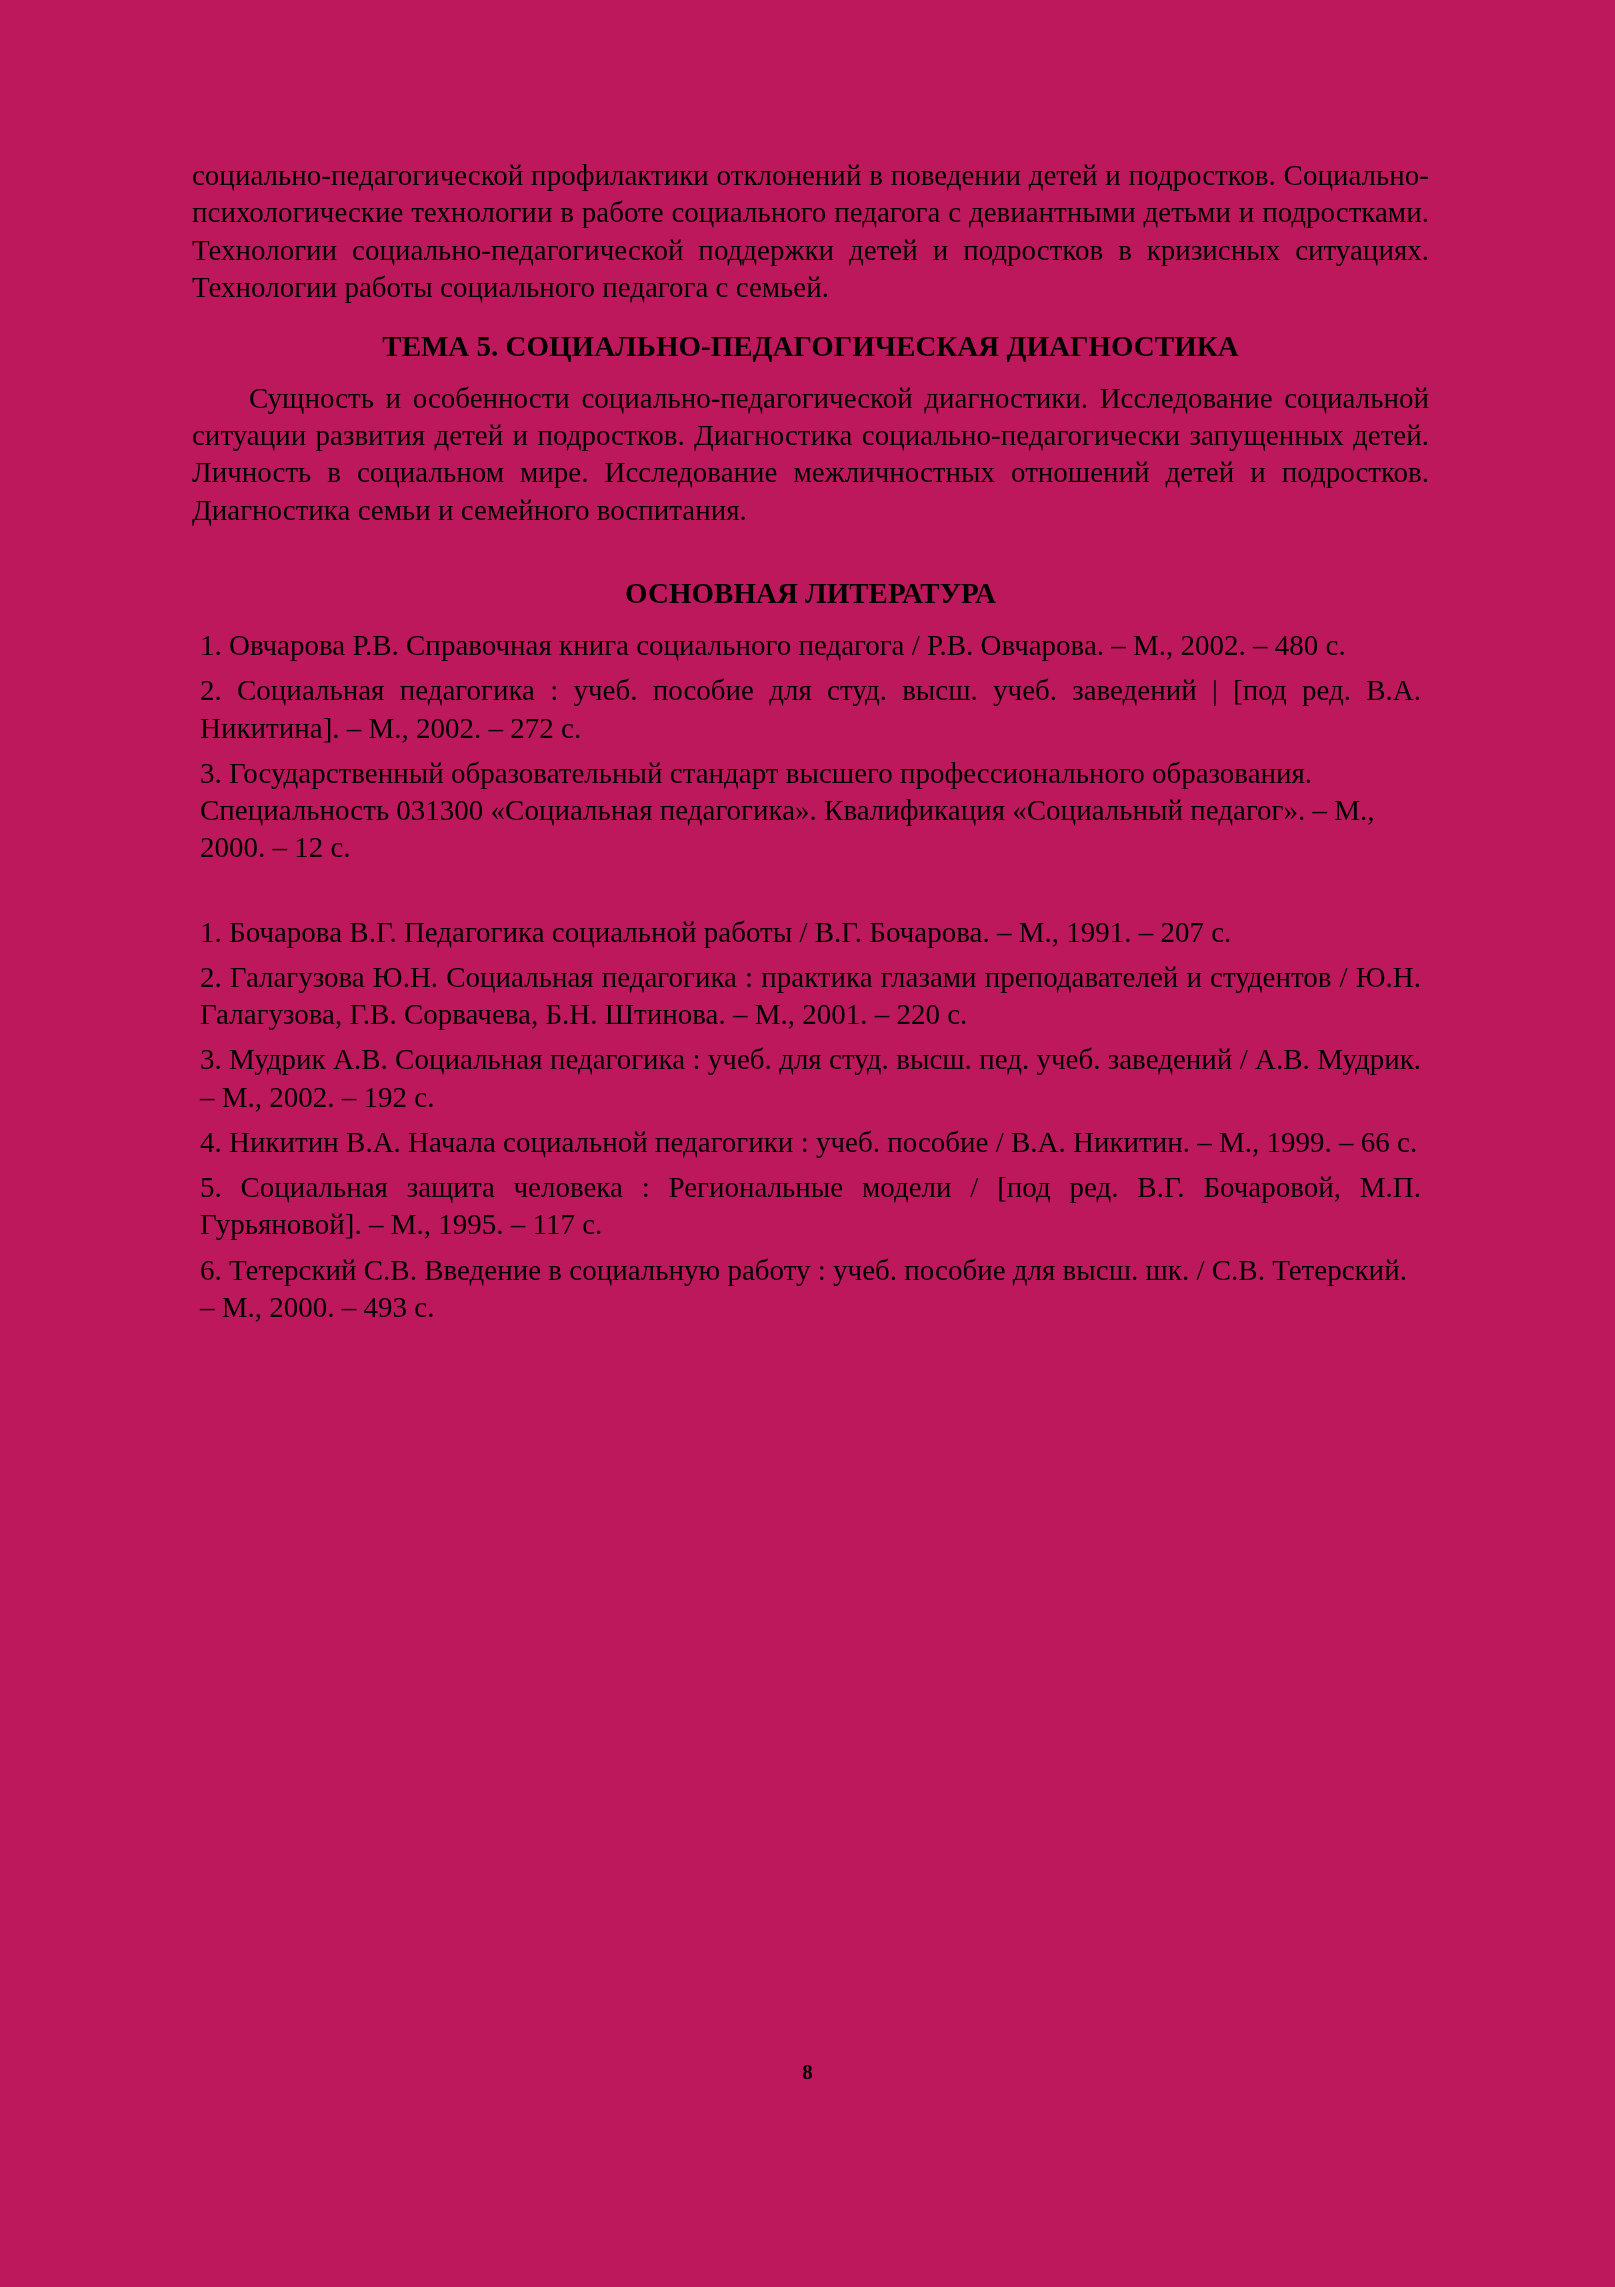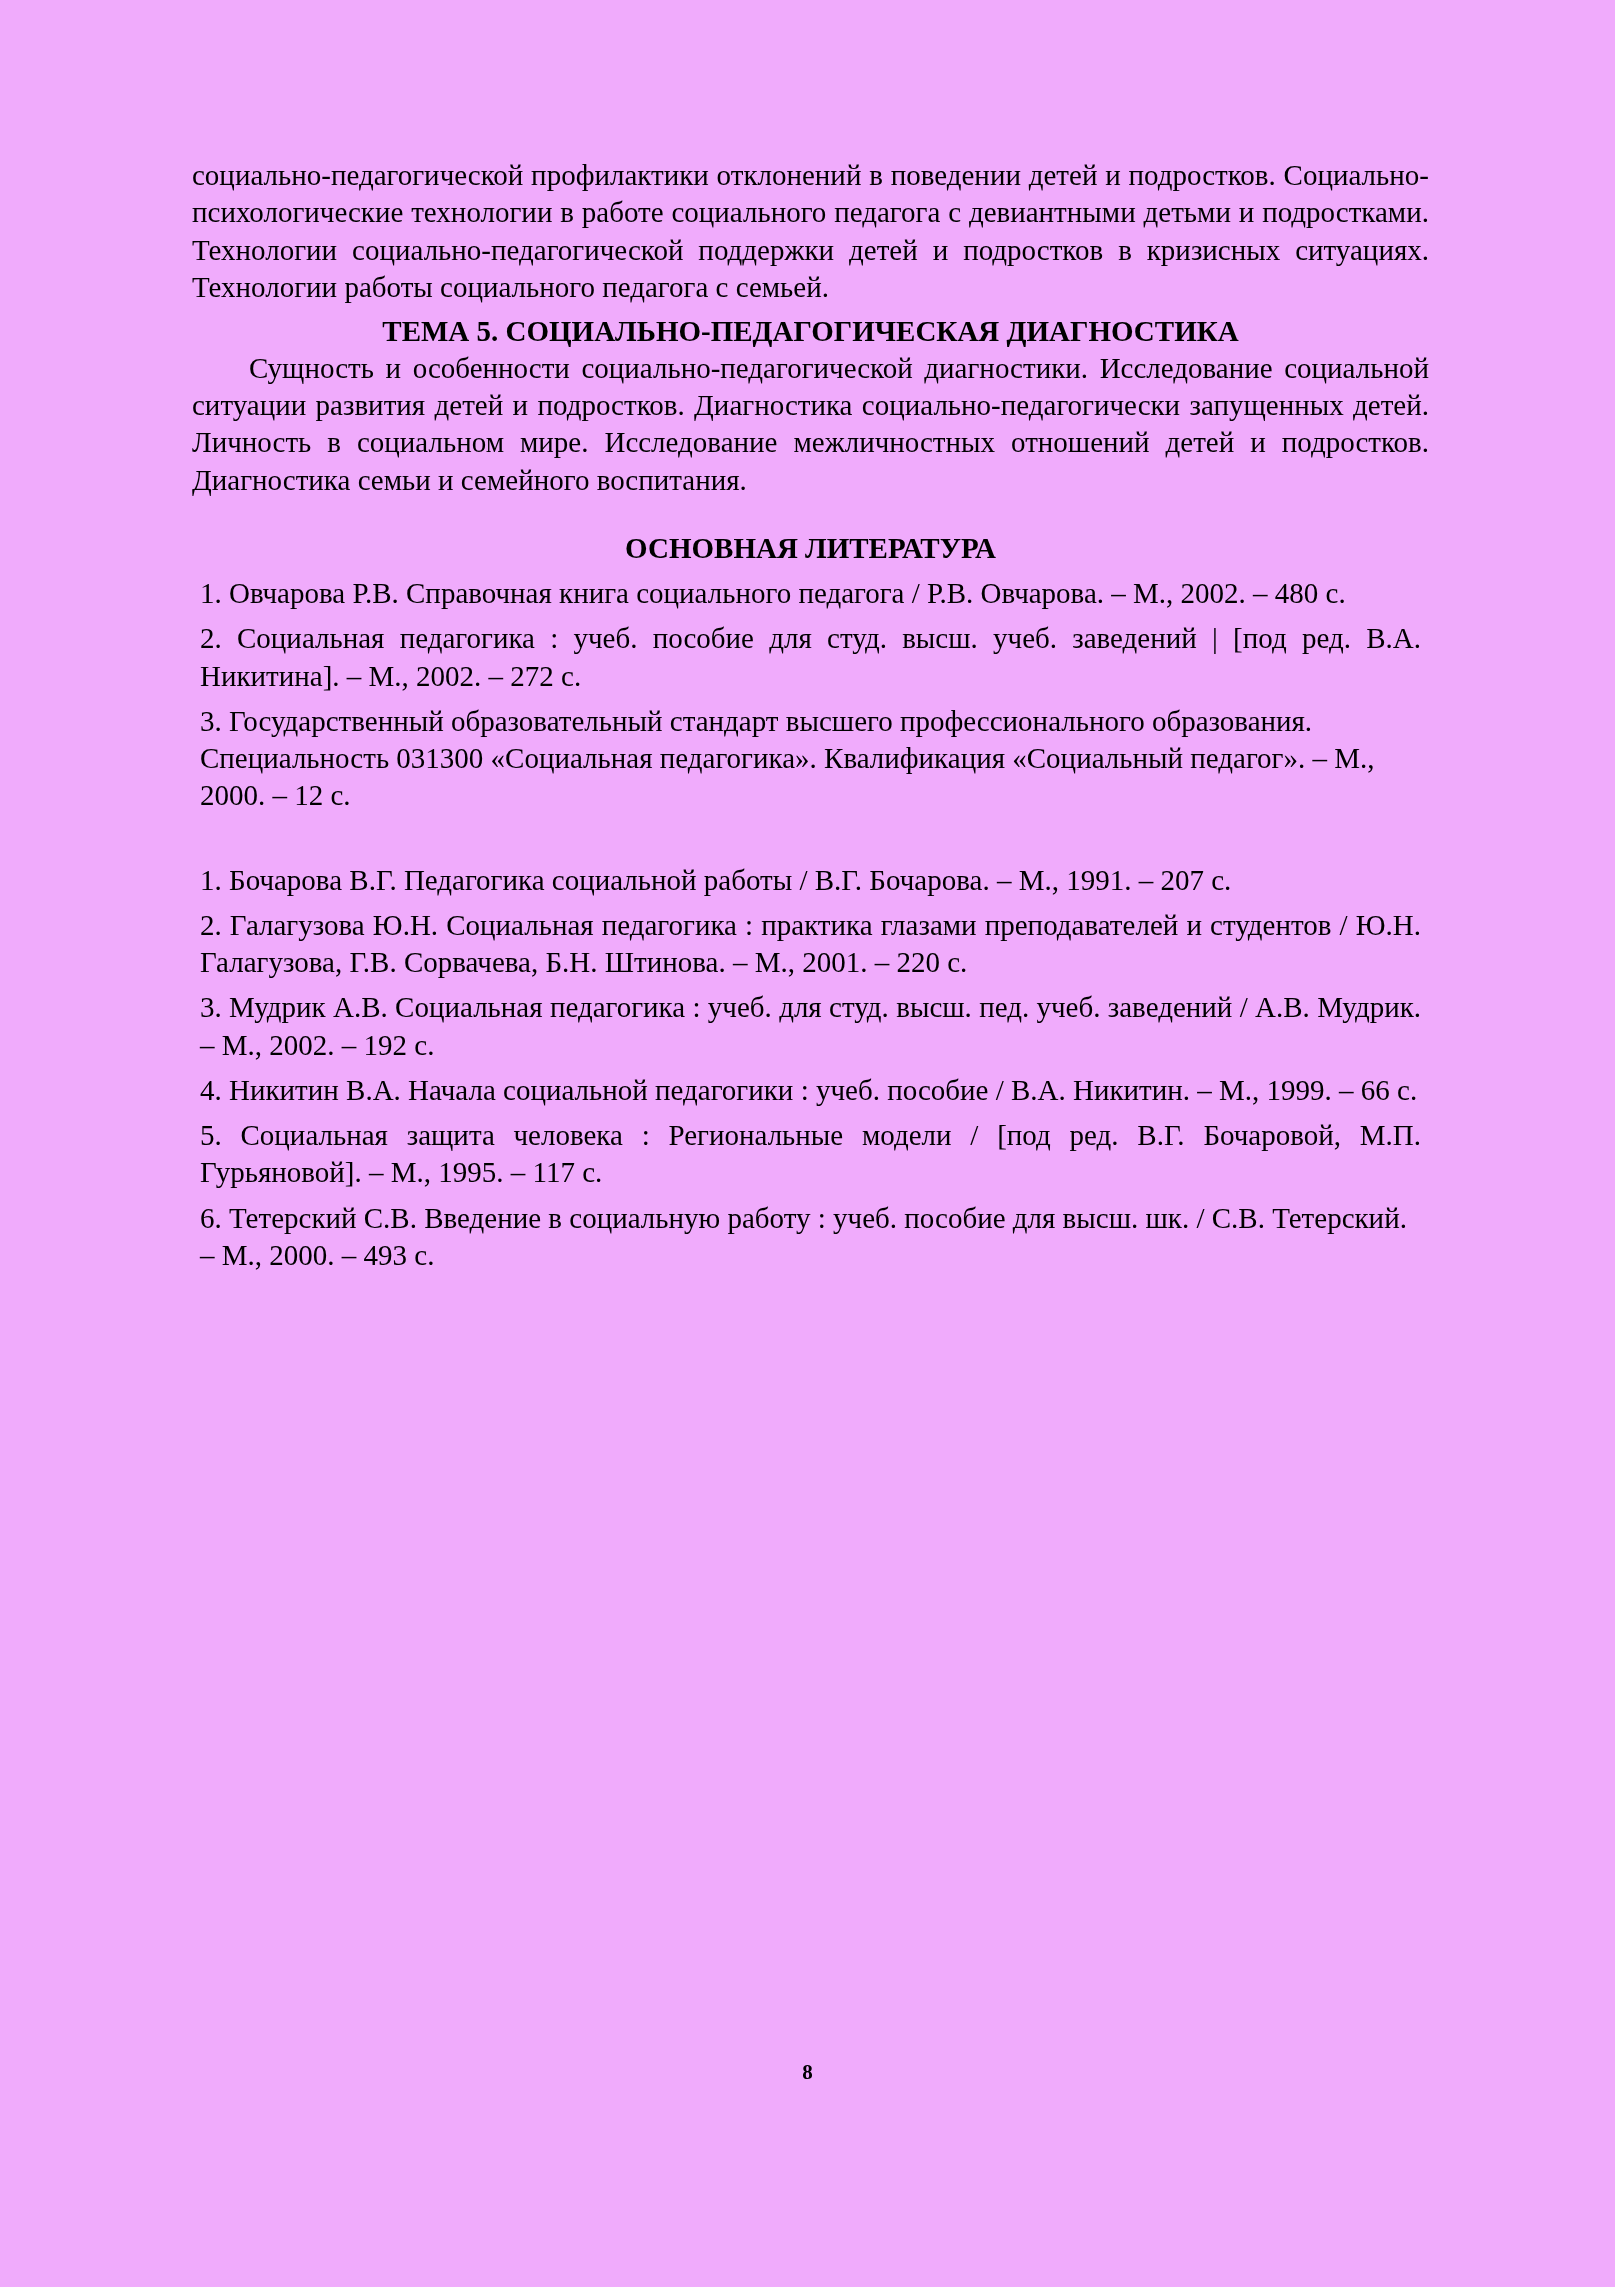--- a/index.html
+++ b/index.html
@@ -7,21 +7,21 @@
     padding: 0;
     background: #ffffff;
   }
   body {
     font-family: "Liberation Serif", serif;
   }
   .page {
     width: 1615px;
     height: 2288px;
     position: relative;
-    background: #f0abfc;
+    background: #be185d;
     box-sizing: border-box;
     overflow: hidden;
   }
   .content {
     position: absolute;
     left: 192px;
     top: 157px;
     width: 1237px;
   }
   p.body-text {
@@ -30,21 +30,21 @@
     line-height: 1.285;
     text-align: justify;
     text-justify: inter-word;
     text-indent: 0;
     color: #000000;
   }
   p.indented {
     text-indent: 57px;
   }
   h2.heading {
-    margin: 0;
+    margin: 15px;
     font-size: 29px;
     line-height: 1.285;
     font-weight: bold;
     text-align: center;
     color: #000000;
   }
   .gap-small { height: 6.5px; }
   .gap-medium { height: 31px; }
   .ref-list {
     margin: 0;

